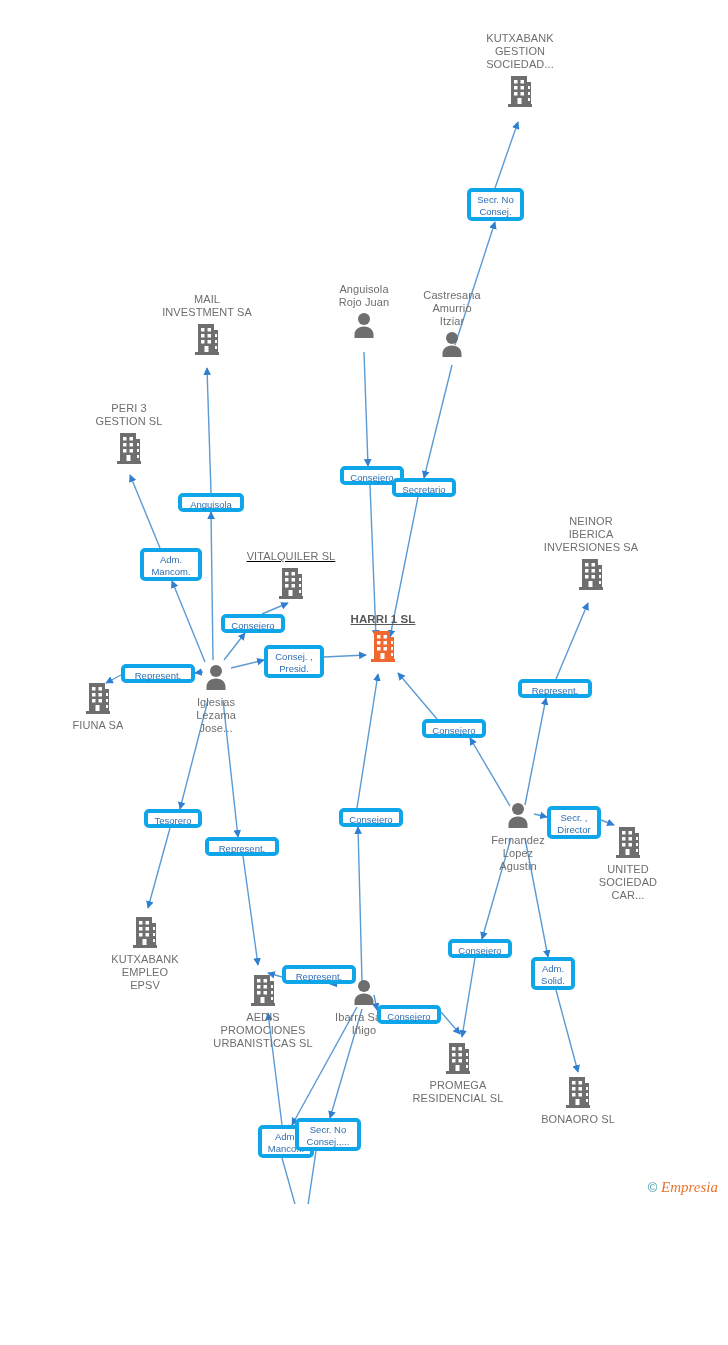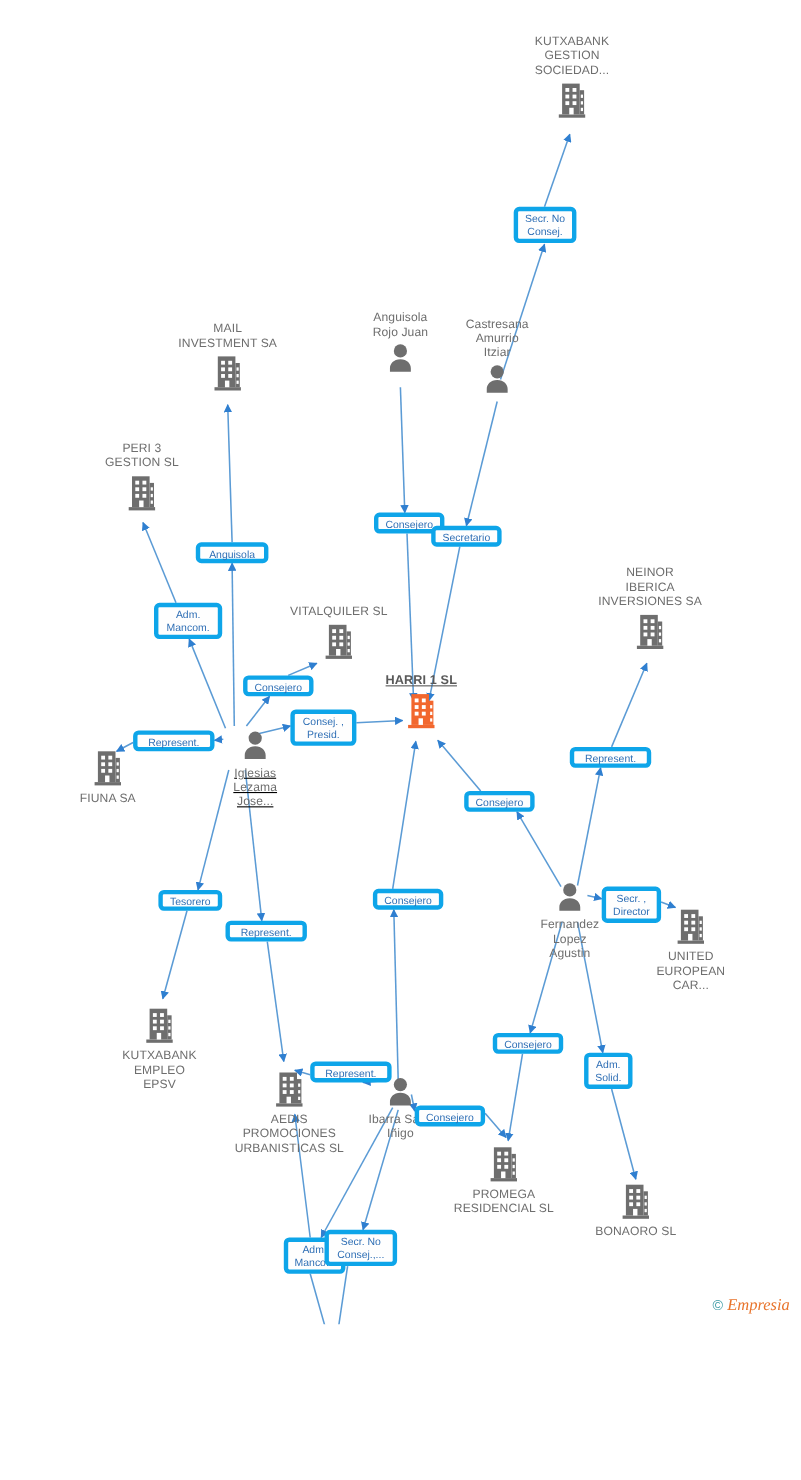--- a/index.html
+++ b/index.html
@@ -284,21 +284,21 @@
             <rect x="15.5" y="19" width="3.5" height="3.5"></rect>
             <rect x="12.5" y="25" width="4" height="6"></rect>
             <rect x="23" y="13" width="2" height="3"></rect>
             <rect x="23" y="19" width="2" height="3"></rect>
             <rect x="23" y="25" width="2" height="3"></rect>
           </g>
         </svg>
     </span>
   </div>
 
-  <div class="node label-top" style="left:308px; top:550px;">
+  <div class="node label-top" style="left:291px; top:550px;text-decoration:underline;">
     <span class="nlabel">VITALQUILER SL</span>
     <span class="glyph">
       <svg width="30" height="36" viewBox="0 0 30 36">
           <g fill="#6E6E6E">
             <rect x="6" y="3" width="16" height="28"></rect>
             <rect x="22" y="9" width="4" height="22"></rect>
             <rect x="3" y="31" width="24" height="3"></rect>
           </g>
           <g fill="#ffffff">
             <rect x="9" y="7" width="3.5" height="3.5"></rect>
@@ -359,21 +359,21 @@
             <rect x="12.5" y="25" width="4" height="6"></rect>
             <rect x="23" y="13" width="2" height="3"></rect>
             <rect x="23" y="19" width="2" height="3"></rect>
             <rect x="23" y="25" width="2" height="3"></rect>
           </g>
         </svg>
     </span>
     <span class="nlabel">FIUNA SA</span>
   </div>
 
-  <div class="node label-bottom" style="left:232px; top:663px;text-decoration:underline;">
+  <div class="node label-bottom" style="left:216px; top:663px;">
     <span class="glyph">
       <svg width="30" height="30" viewBox="0 0 30 30">
           <g fill="#6E6E6E">
             <circle cx="15" cy="8" r="6"></circle>
             <path d="M15 15.5c-6.2 0-9.5 4-9.5 8.2V27h19v-3.3c0-4.2-3.3-8.2-9.5-8.2z"></path>
           </g>
         </svg>
     </span>
     <span class="nlabel">Iglesias
 Lezama
@@ -410,21 +410,21 @@
             <rect x="9" y="19" width="3.5" height="3.5"></rect>
             <rect x="15.5" y="19" width="3.5" height="3.5"></rect>
             <rect x="12.5" y="25" width="4" height="6"></rect>
             <rect x="23" y="13" width="2" height="3"></rect>
             <rect x="23" y="19" width="2" height="3"></rect>
             <rect x="23" y="25" width="2" height="3"></rect>
           </g>
         </svg>
     </span>
     <span class="nlabel">UNITED
-EUROPEAN
+SOCIEDAD
 CAR...</span>
   </div>
 
   <div class="node label-bottom" style="left:145px; top:914px;">
     <span class="glyph">
       <svg width="30" height="36" viewBox="0 0 30 36">
           <g fill="#6E6E6E">
             <rect x="6" y="3" width="16" height="28"></rect>
             <rect x="22" y="9" width="4" height="22"></rect>
             <rect x="3" y="31" width="24" height="3"></rect>

